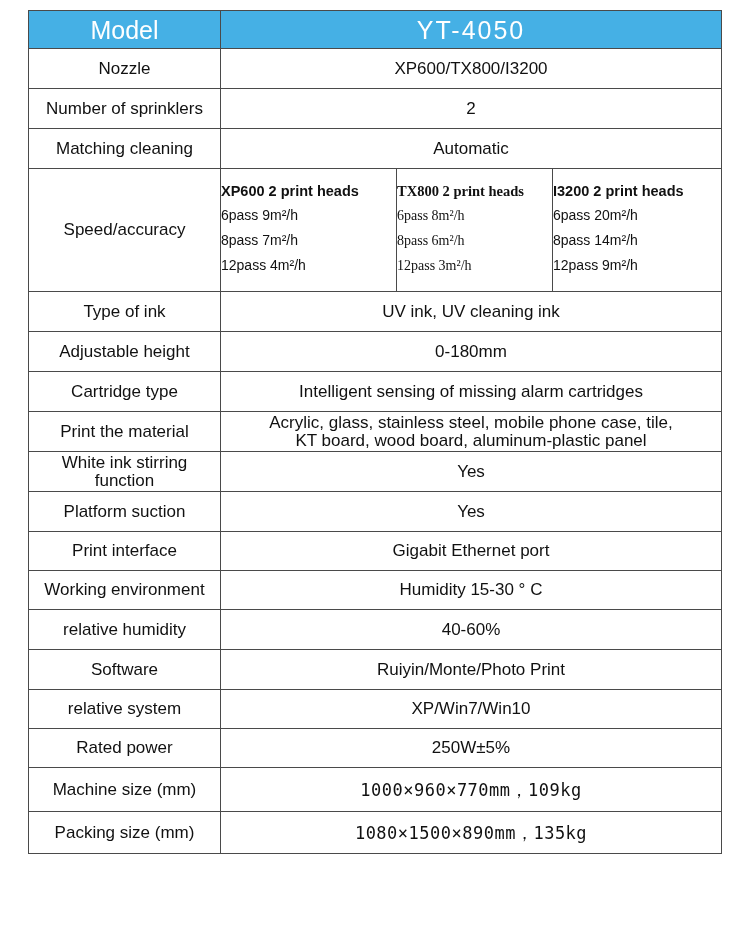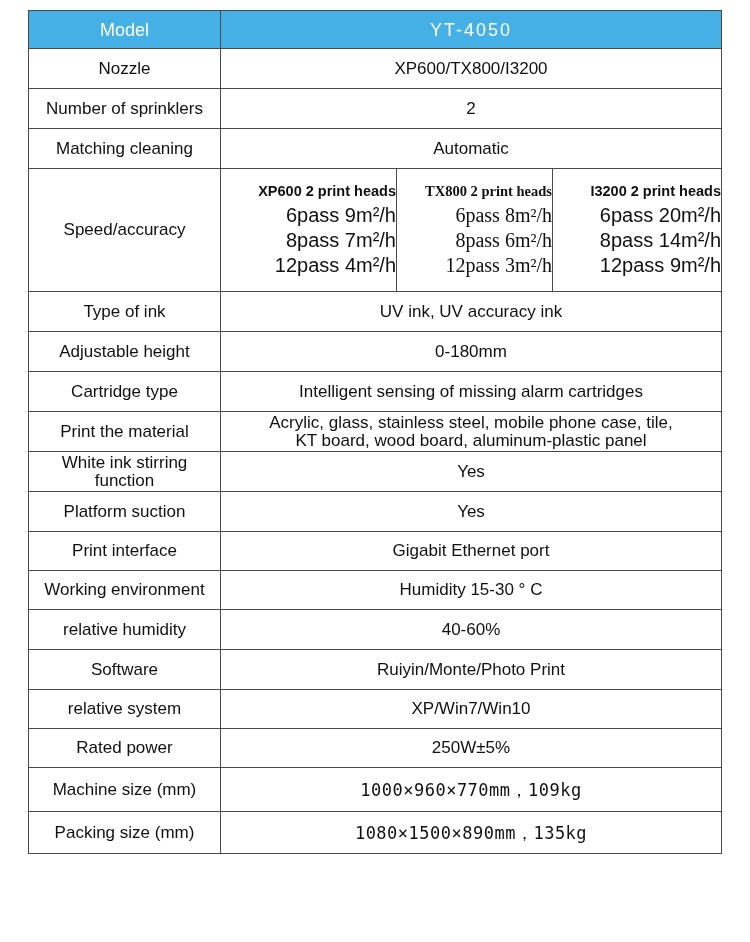--- a/index.html
+++ b/index.html
@@ -2,29 +2,29 @@
 <html><head>
 <meta charset="utf-8">
 <style>
   html, body { margin: 0; padding: 0; background: #ffffff; }
   body { width: 750px; height: 942px; position: relative; overflow: hidden;
          font-family: "Liberation Sans", sans-serif; color: #111; }
   .tbl { position: absolute; left: 28px; top: 10px; width: 693px; border-collapse: collapse; table-layout: fixed; }
   .tbl td { border: 1.5px solid #4a4a4a; text-align: center; vertical-align: middle; padding: 0; font-size: 17px; line-height: 18px; }
   .tbl col.c1 { width: 192px; }
   .tbl col.c2 { width: 501px; }
-  .hdr td { background: #45b0e5; color: #ffffff; font-size: 18px; height: 37px; }
+  .hdr td { background: #45b0e5; color: #ffffff; font-size: 25px; height: 37px; }
   .hdr td.v { letter-spacing: 2px; }
   .mono { font-family: "DejaVu Sans Mono", monospace; font-size: 15px; letter-spacing: 0.5px; }
   .speed-wrap { display: flex; height: 122px; }
-  .speed-col { flex: 1; display: flex; flex-direction: column; justify-content: center; align-items: flex-end; border-left: 1.5px solid #4a4a4a; }
+  .speed-col { flex: 1; display: flex; flex-direction: column; justify-content: center; align-items: flex-start; border-left: 1.5px solid #4a4a4a; }
   .speed-col:first-child { border-left: none; flex: 0 0 175px; }
   .speed-col:nth-child(2) { flex: 0 0 155px; font-family: Liberation Serif, serif; }
   .speed-head { font-weight: bold; font-size: 14.5px; margin-bottom: 3px; white-space: nowrap; }
-  .speed-line { font-size: 20px; line-height: 25px; white-space: nowrap; }
+  .speed-line { font-size: 14px; line-height: 25px; white-space: nowrap; }
   .two-line { font-size: 16.5px; line-height: 18px; }
 </style>
 </head>
 <body>
 
 <table class="tbl">
   <colgroup>
       <col class="c1">
       <col class="c2">
     </colgroup>
@@ -65,21 +65,21 @@
           <div class="speed-head">I3200 2 print heads</div>
           <div class="speed-line">6pass 20m²/h</div>
           <div class="speed-line">8pass 14m²/h</div>
           <div class="speed-line">12pass 9m²/h</div>
         </div>
       </div>
     </td>
   </tr>
   <tr style="height:40px">
     <td>Type of ink</td>
-    <td>UV ink, UV accuracy ink</td>
+    <td>UV ink, UV cleaning ink</td>
   </tr>
   <tr style="height:40px">
     <td>Adjustable height</td>
     <td>0-180mm</td>
   </tr>
   <tr style="height:40px">
     <td>Cartridge type</td>
     <td>Intelligent sensing of missing alarm cartridges</td>
   </tr>
   <tr style="height:40px">

